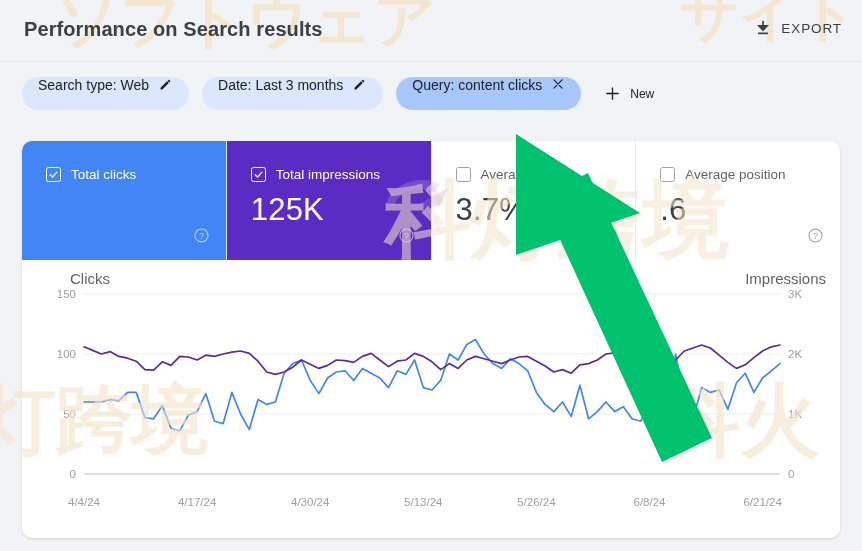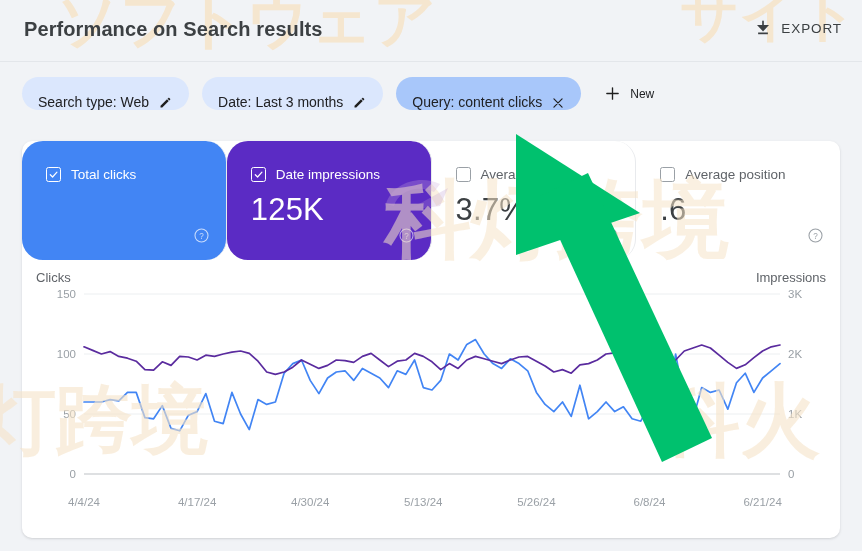--- a/index.html
+++ b/index.html
@@ -55,21 +55,21 @@
     background: #e3e6ea;
   }
 
   
   .chips {
     position: absolute; left: 22px; top: 77px;
     display: flex; align-items: center; gap: 13px;
     z-index: 10;
   }
   .chip {
-    display: flex; align-items: flex-end; gap: 9px;
+    display: flex; align-items: flex-start; gap: 9px;
     height: 33px; padding: 0 16px;
     border-radius: 17px;
     background: #dbe7fd;
     font-size: 14px; color: #202124;
     cursor: pointer; white-space: nowrap;
   }
   .chip.active { background: #a8c7fa; }
   .new-btn {
     display: flex; align-items: center; gap: 9px;
     margin-left: 10px; cursor: pointer;
@@ -84,21 +84,20 @@
     border-radius: 10px;
     box-shadow: 0 1px 3px rgba(60,64,67,.13), 0 1px 2px rgba(60,64,67,.06);
     overflow: hidden;
   }
 
   
   .metrics { display: flex; width: 100%; height: 119px; }
   .metric {
     position: relative; flex: 1 1 0; padding: 26px 20px 0 24px;
     border-right: 1px solid #e8eaed;
-    border-radius: 21px;
   }
   .metric:last-child { border-right: none; }
   .metric.clicks      { background: #4285f4; }
   .metric.impressions { background: #5b2bc4; }
   .metric.ctr, .metric.position { background: #ffffff; }
 
   .metric-head { display: flex; align-items: center; gap: 10px; }
   .cbox {
     width: 15px; height: 15px; border-radius: 2.5px;
     border: 1.6px solid #ffffff;
@@ -112,21 +111,21 @@
   .metric-value {
     margin-top: 10px;
     font-size: 31px; font-weight: 400; color: #ffffff; letter-spacing: .2px;
   }
   .metric.ctr .metric-value, .metric.position .metric-value { color: #3c4043; }
   .help { position: absolute; right: 16px; bottom: 12px; cursor: pointer; }
 
   
   .chart-area { position: relative; width: 100%; height: 278px; }
   .axis-title {
-    position: absolute; font-size: 13px; color: #5f6368;
+    position: absolute; font-size: 15px; color: #5f6368; margin-left: 34px;
   }
   .axis-title.left  { left: 14px;  top: 10px; }
   .axis-title.right { right: 14px; top: 10px; }
   .chart-svg { position: absolute; left: 0; top: 0; }
 
   
   .arrow { position: absolute; left: 0; top: 0; z-index: 20; pointer-events: none; }
 </style>
 </head>
 <body>
@@ -203,21 +202,21 @@
         </span>
       </div>
 
       <div class="metric impressions">
         <div class="metric-head">
           <span class="cbox">
             <svg width="11" height="11" viewBox="0 0 24 24">
                 <path d="M5 12.5 L10 17.5 L19.5 7" stroke="#ffffff" stroke-width="2.6" fill="none" stroke-linecap="round" stroke-linejoin="round"></path>
               </svg>
           </span>
-          <span class="metric-label">Date impressions</span>
+          <span class="metric-label">Total impressions</span>
         </div>
         <div class="metric-value">125K</div>
         <span class="help">
           <svg width="17" height="17" viewBox="0 0 24 24">
             <circle cx="12" cy="12" r="9.2" fill="none" stroke="#bda9e6" stroke-width="1.5"></circle>
             <text x="12" y="16.3" font-size="11.5" fill="#bda9e6" text-anchor="middle" font-family="Liberation Sans, sans-serif">?</text>
           </svg>
         </span>
       </div>
 

